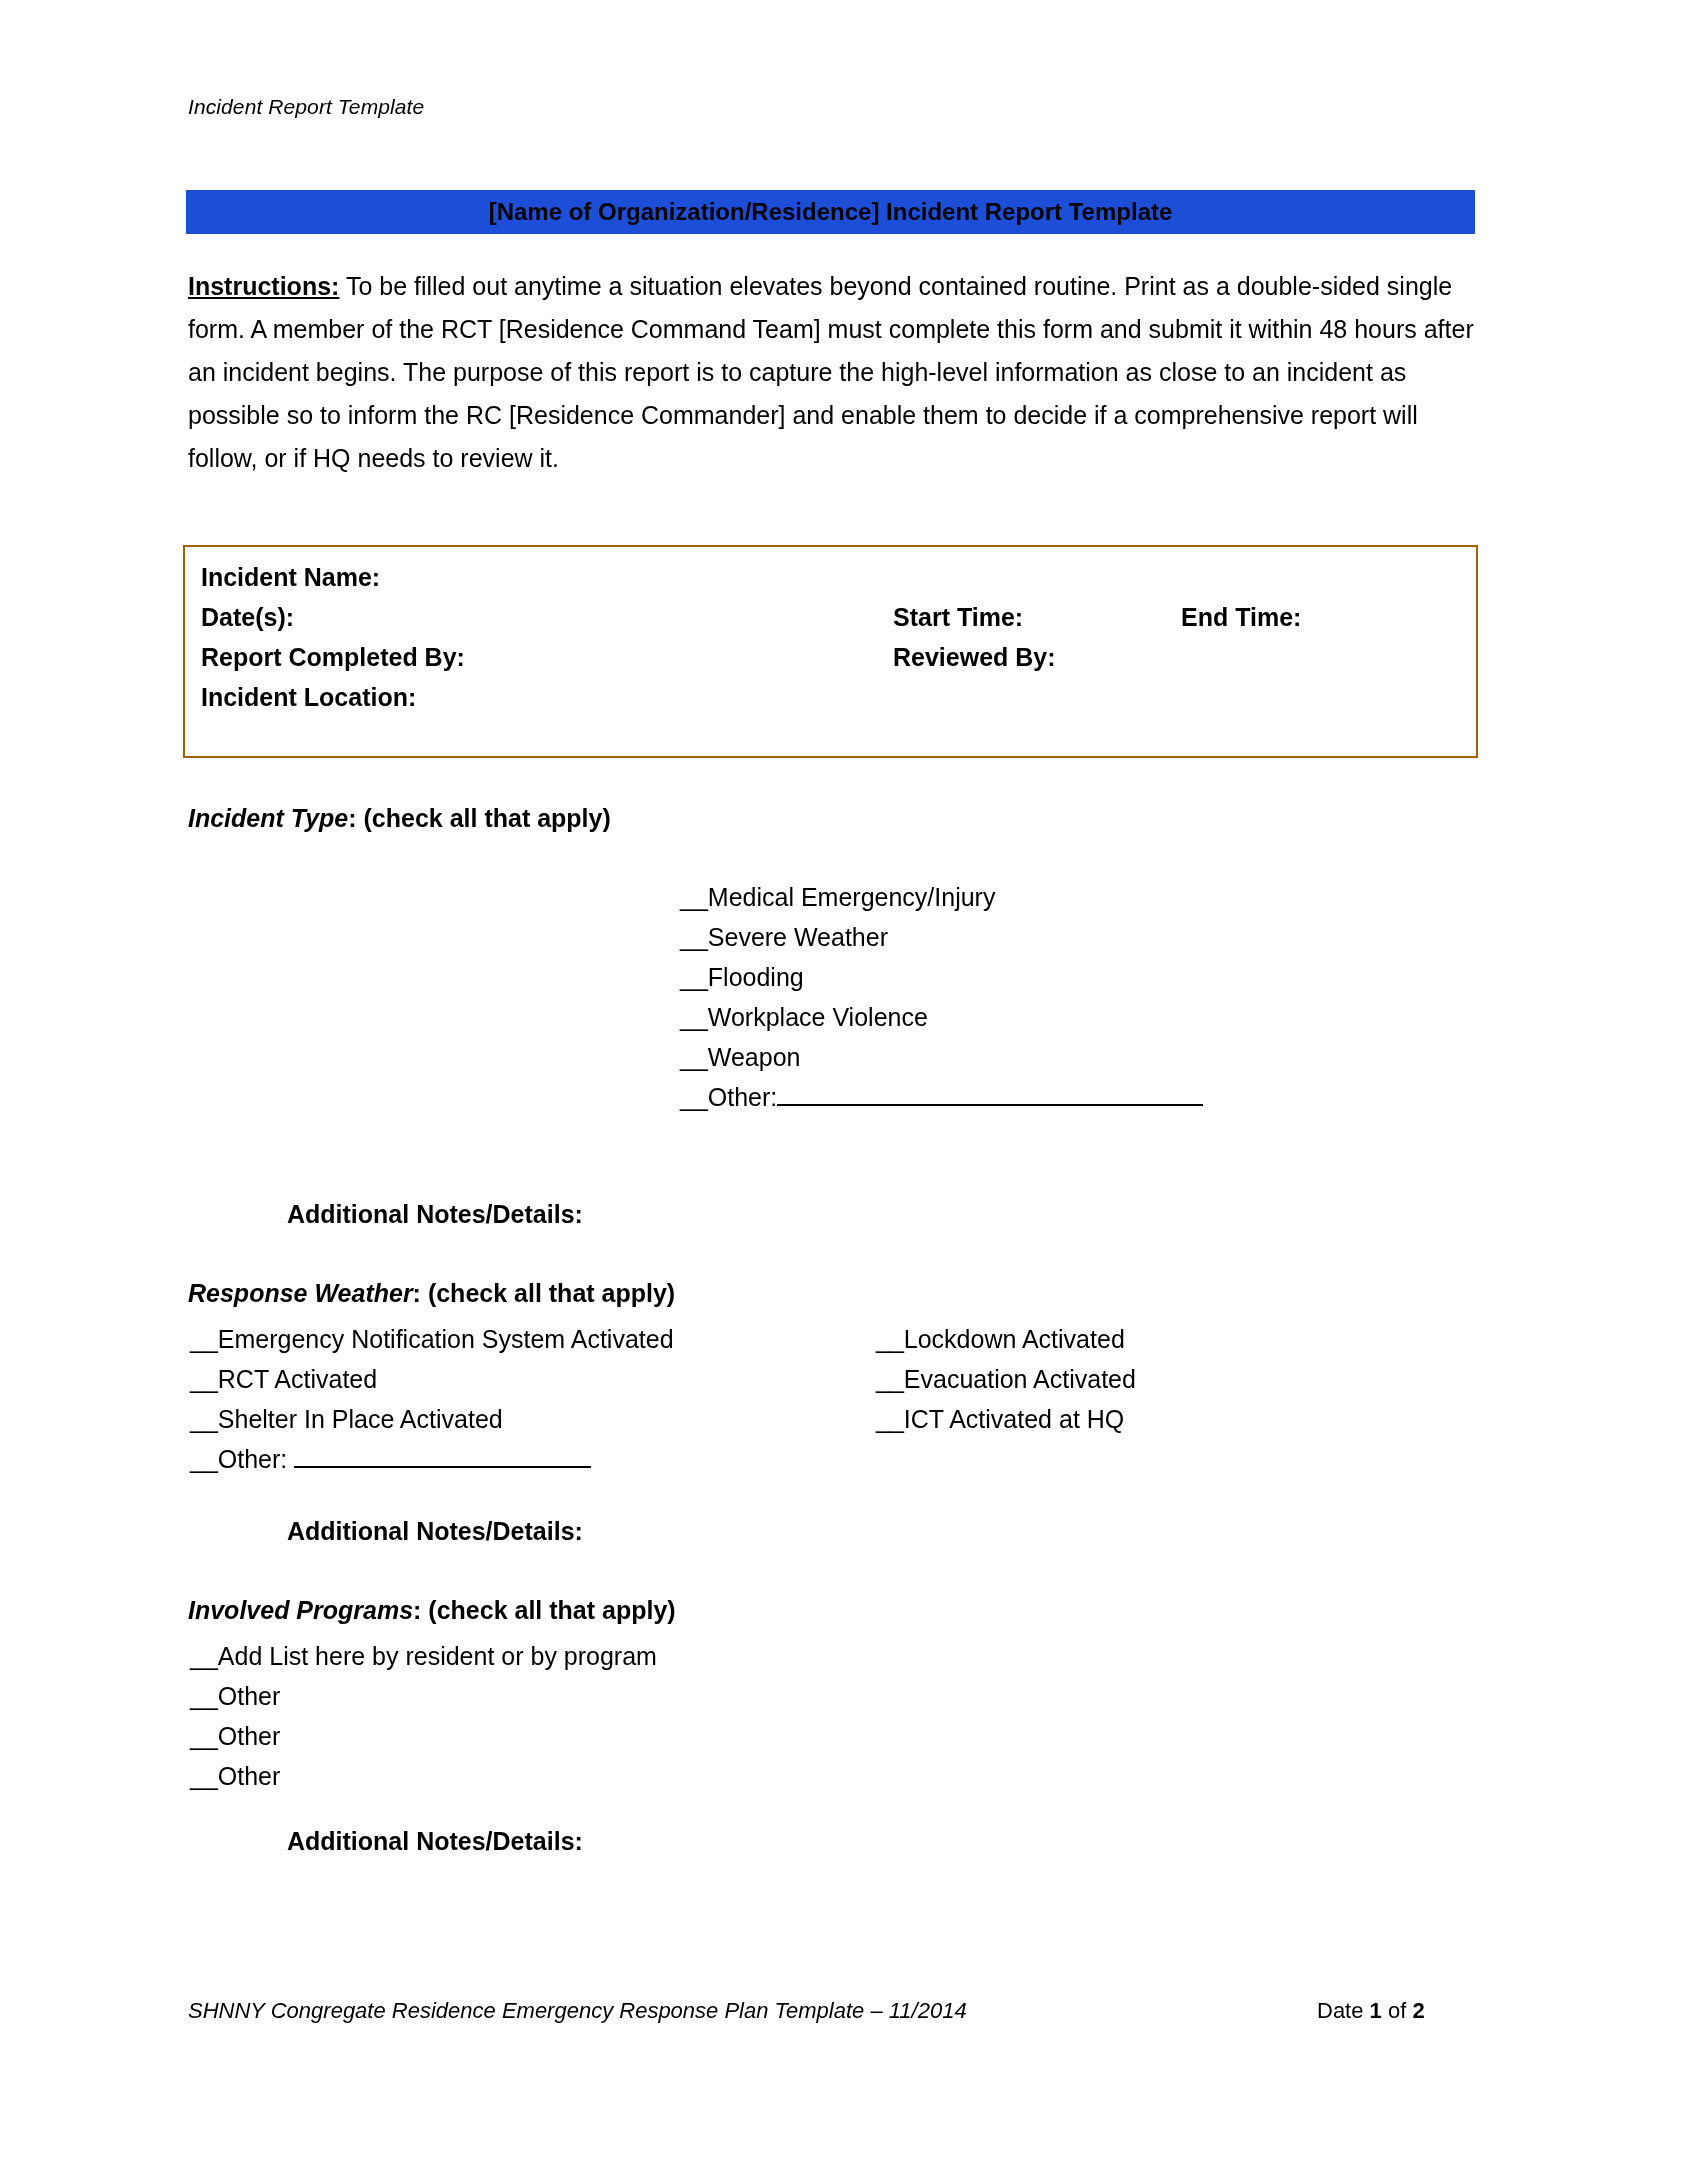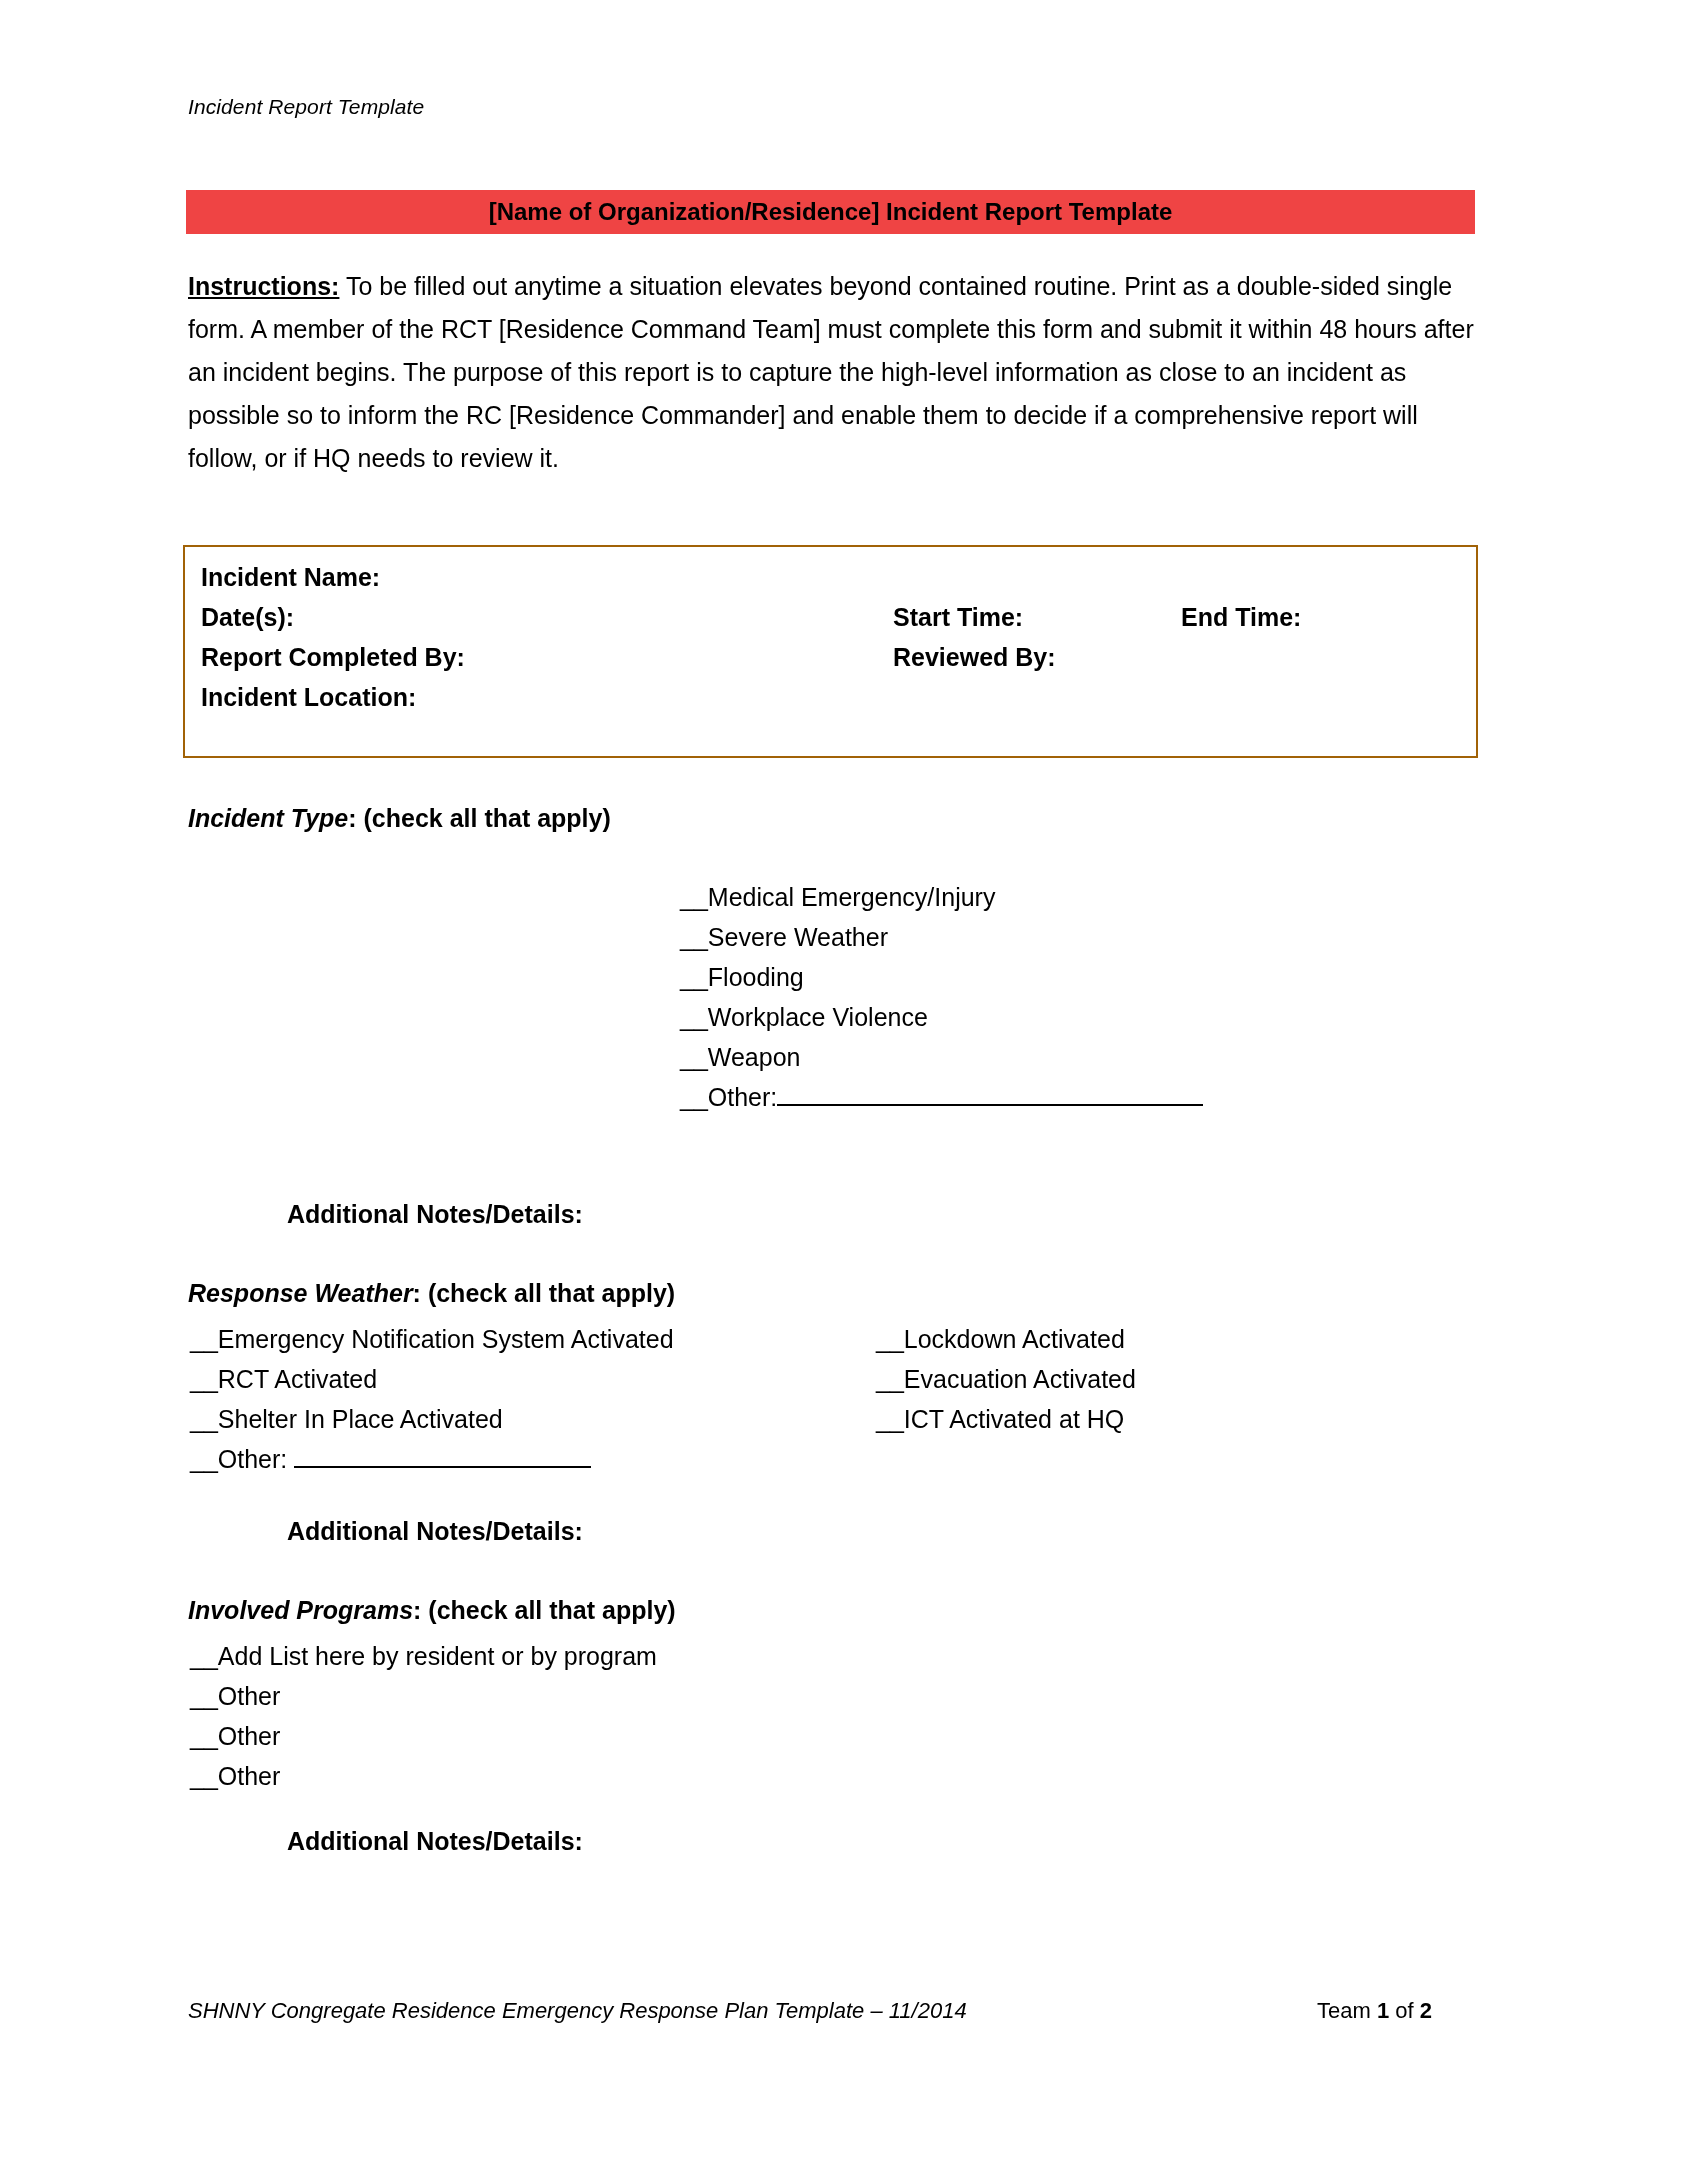--- a/index.html
+++ b/index.html
@@ -29,21 +29,21 @@
     letter-spacing: 0.1px;
   }
 
   
   .title-banner {
     position: absolute;
     left: 186px;
     top: 190px;
     width: 1289px;
     height: 44px;
-    background: #ef4444;
+    background: #1d4ed8;
     display: flex;
     align-items: center;
     justify-content: center;
   }
   .title-banner .title-text {
     font-weight: bold;
     font-size: 24px;
     color: #000;
     white-space: nowrap;
   }
@@ -213,17 +213,17 @@
     <div class="check-item">__Add List here by resident or by program</div>
     <div class="check-item">__Other</div>
     <div class="check-item">__Other</div>
     <div class="check-item">__Other</div>
   </div>
 
   <div class="notes-line" style="left:287px; top:1827px;">Additional Notes/Details:</div>
 
   <div class="doc-footer-left">SHNNY Congregate Residence Emergency Response Plan Template – 11/2014</div>
   <div class="doc-footer-right">
-    <span>Team </span><b>1</b><span> of </span><b>2</b>
+    <span>Date </span><b>1</b><span> of </span><b>2</b>
   </div>
 
 </div>
 
 
 </body></html>

